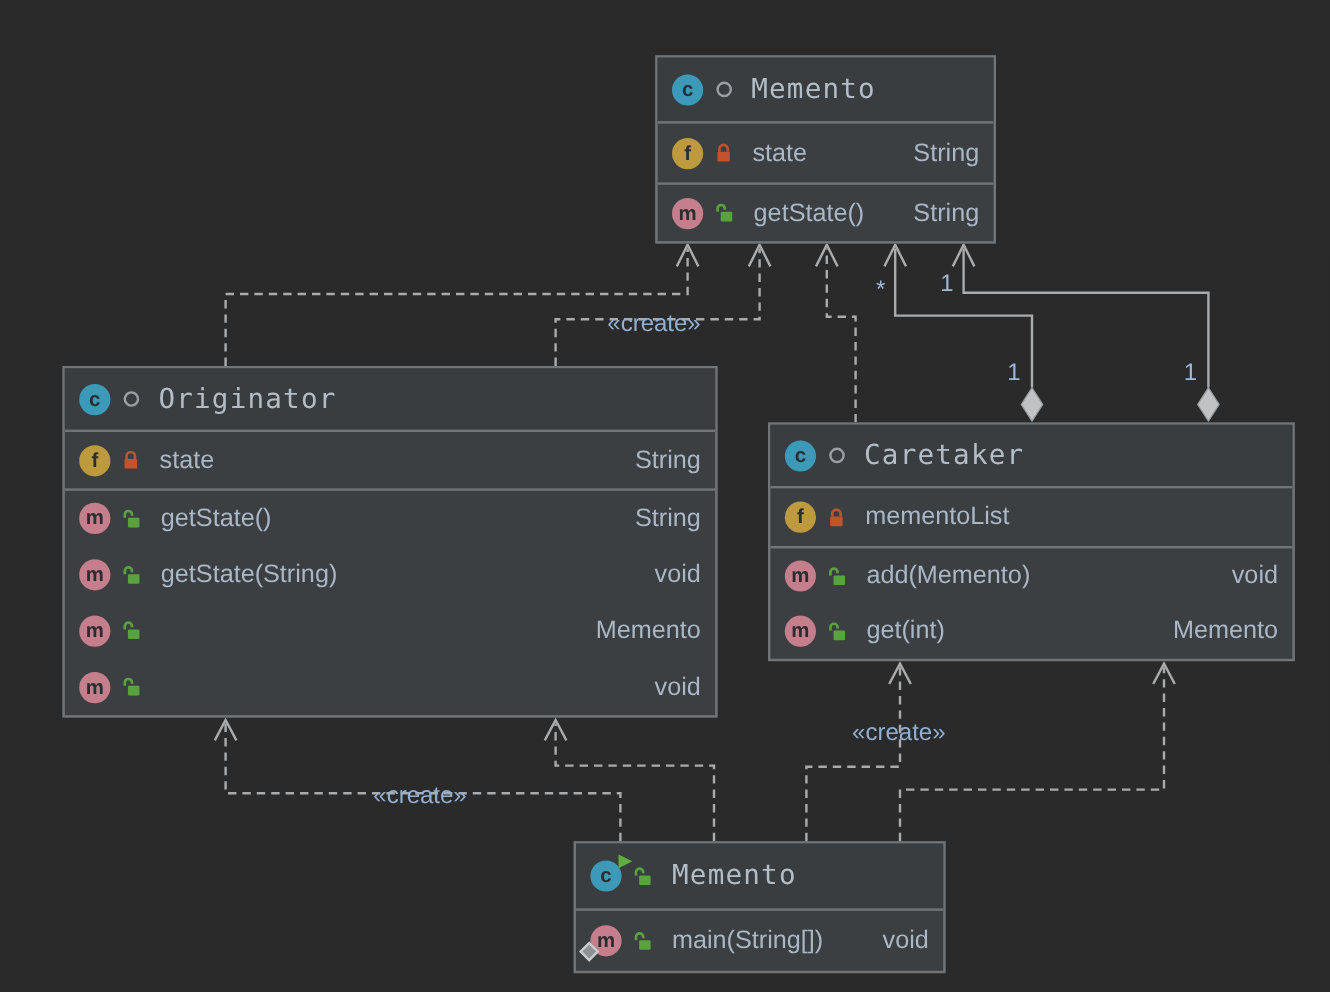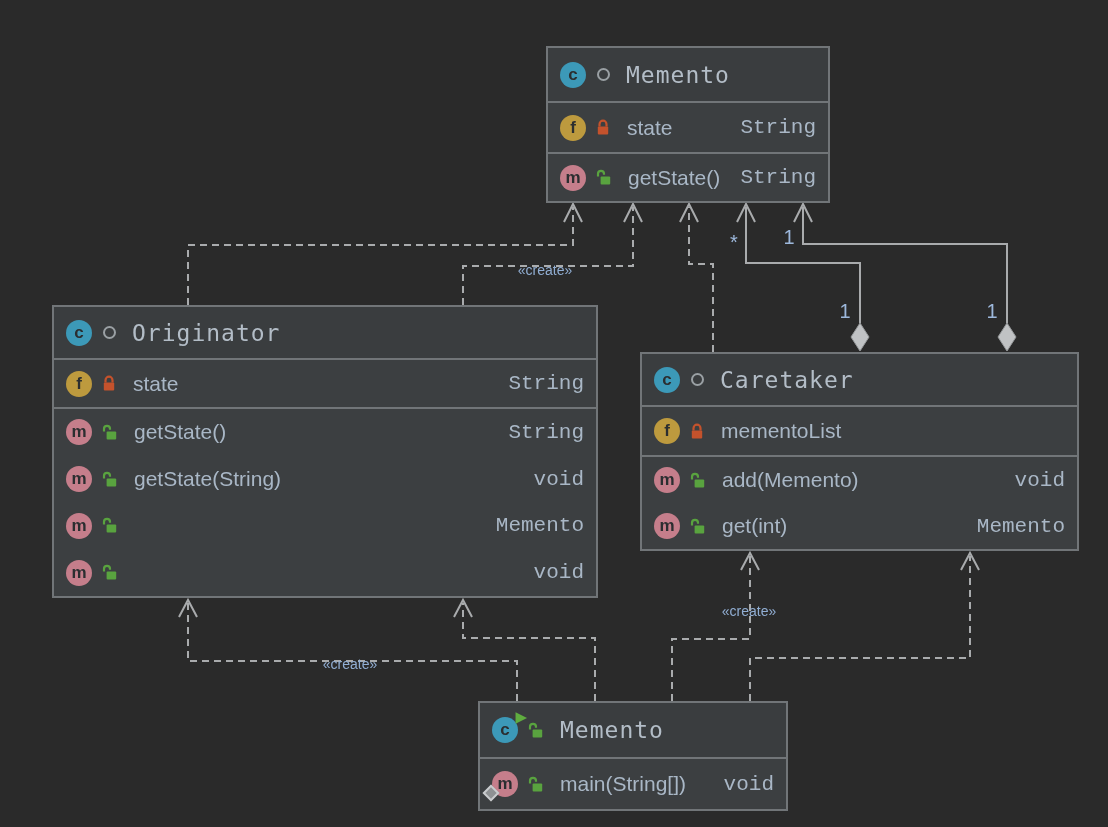--- a/index.html
+++ b/index.html
@@ -9,21 +9,21 @@
     font-family:"Liberation Sans", sans-serif;
   }
   svg.edges { position:absolute; left:0; top:0; z-index:1; }
   .dep  { stroke:#a9abad; stroke-width:2; fill:none; stroke-dasharray:7 5; }
   .agg  { stroke:#a9abad; stroke-width:2; fill:none; }
   .ahead{ stroke:#a9abad; stroke-width:2; fill:none; }
   .diamond { fill:#c0c2c4; stroke:#95989a; stroke-width:1; }
 
   .edge-label {
     position:absolute; z-index:3; transform:translate(-50%,-50%);
-    color:#91aed3; font-size:14px; white-space:nowrap;text-align:right;
+    color:#91aed3; font-size:20px; white-space:nowrap;text-align:right;
   }
   .mult {
     position:absolute; z-index:3; transform:translate(-50%,-50%);
     color:#9db8dc; font-size:20px; white-space:nowrap;
   }
 
   .uml-box {
     position:absolute; z-index:2; box-sizing:border-box;
     background:#3c3f41; border:2px solid #717578;
     display:flex; flex-direction:column;
@@ -39,21 +39,21 @@
     white-space:nowrap;
   }
   .uml-section { display:flex; flex-direction:column; flex:none; }
   .uml-section.sep { border-bottom:2px solid #717578; }
   .uml-section.grow { flex:1; }
   .uml-row {
     flex:1; display:flex; align-items:center; padding:0 12px;
     color:#a9b7c6; font-size:21px; white-space:nowrap;
   }
   .m-name { margin-left:16px; }
-  .m-type { margin-left:auto; padding-left:14px;font-family:Liberation Mono, monospace; }
+  .m-type { margin-left:auto; padding-left:14px; }
 
   .circle-icon {
     flex:none; width:26px; height:26px; border-radius:50%;
     display:flex; align-items:center; justify-content:center;
     font-size:17px; font-weight:600; color:#2b2e30; position:relative;
   }
   .icon-class  { background:#3c99b8; }
   .icon-field  { background:#bd9a3e; }
   .icon-method { background:#c57e8b; }
   .ring-icon {

